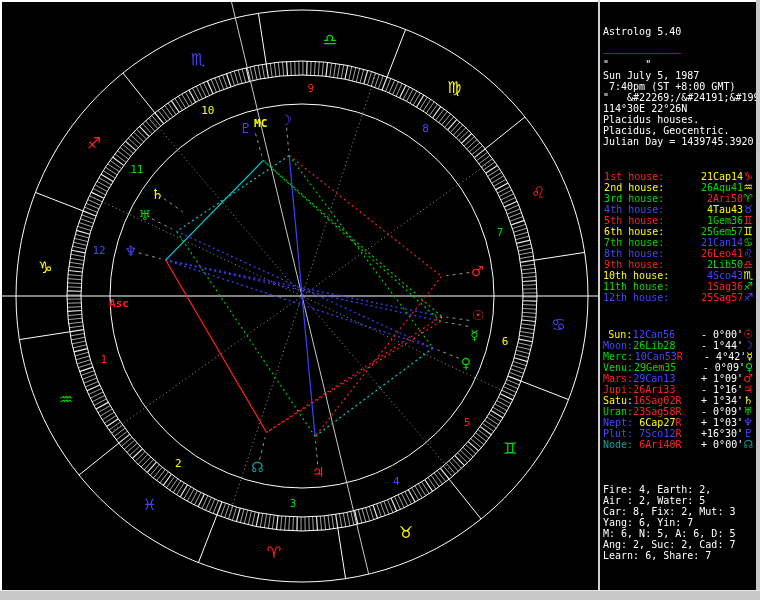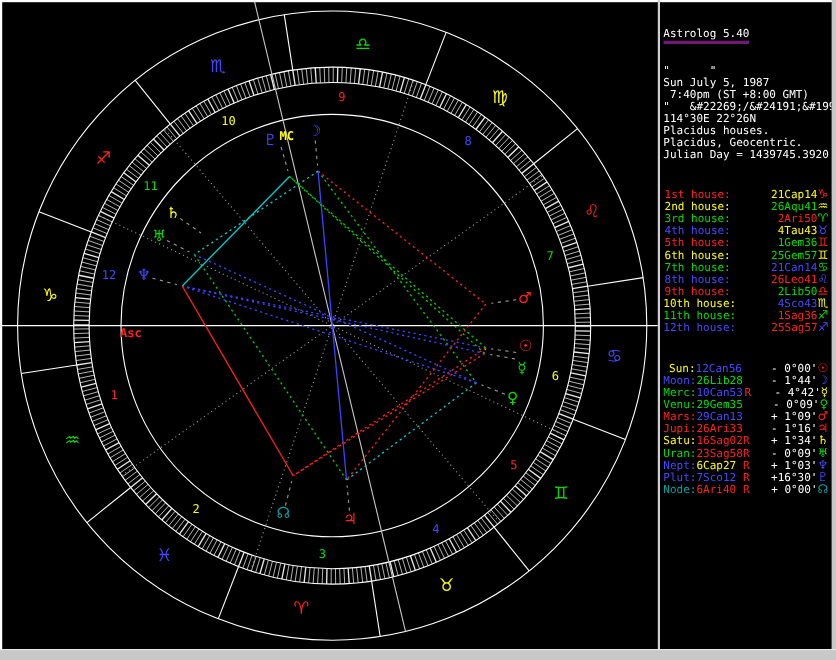--- a/index.html
+++ b/index.html
@@ -11,28 +11,28 @@
   .frame-left{position:absolute;left:0;top:0;width:2px;height:590px;background:#fff;}
   .bottom-strip{position:absolute;left:0;top:590px;width:760px;height:10px;background:#c8c8c8;border-top:1px solid #e8e8e8;}
   .right-strip{position:absolute;left:756px;top:0;width:4px;height:590px;background:#c8c8c8;}
   .divider{position:absolute;left:598px;top:0;width:2px;height:590px;background:#d0d0d0;}
   #wheel{position:absolute;left:0;top:0;}
   .sidebar{
     position:absolute;left:603px;top:4px;width:153px;height:582px;overflow:hidden;
     font-size:10px;line-height:11px;color:#fff;white-space:pre;
   }
   .sidebar .title-line{color:#fff;}
-  .sidebar .title-line span{border-bottom:3px solid #701a75;padding-bottom:0px;}
+  .sidebar .title-line span{border-bottom:1px solid #701a75;padding-bottom:16px;}
   .hline{height:11px;}
   .rows{margin-top:2px;}
   .row{display:flex;height:11px;align-items:baseline;}
   .hlabel{display:inline-block;width:67px;text-align:center;}
   .hval{display:inline-block;width:49px;text-align:right;margin-left:32px;}
   .pname{display:inline-block;width:31px;text-align:right;}
-  .pval{display:inline-block;width:45px;text-align:left;}
+  .pval{display:inline-block;width:45px;text-align:right;}
   .pretro{display:inline-block;width:7px;text-align:left;}
   .pdelta{display:inline-block;width:48px;text-align:right;color:#fff;margin-left:16px;}
   .gl{margin-left:auto;padding-right:3px;font-family:"DejaVu Sans",sans-serif;font-size:11px;}
   .stats{margin-top:12px;}
 </style>
 </head>
 <body>
 
 <svg id="wheel" width="599" height="590" viewBox="0 0 599 590">
     <line x1="110.56383770154466" y1="432.29818694479934" x2="493.4361622984553" y2="159.7018130552007" stroke="#999999" stroke-width="1" stroke-dasharray="1,3"></line>
@@ -489,13 +489,14 @@
 <div class="frame-left"></div>
 <div class="divider"></div>
 <div class="right-strip"></div>
 <div class="bottom-strip"></div>
 
 <div class="sidebar">
   <div class="hline title-line"><span>Astrolog 5.40</span></div>
   <div id="hdr"><div class="hline">"      "</div><div class="hline">Sun July 5, 1987</div><div class="hline"> 7:40pm (ST +8:00 GMT)</div><div class="hline">"   &amp;#22269;/&amp;#24191;&amp;#199</div><div class="hline">114°30E 22°26N</div><div class="hline">Placidus houses.</div><div class="hline">Placidus, Geocentric.</div><div class="hline">Julian Day = 1439745.3920</div></div>
   <div class="rows" id="houses"><div class="row"><span class="hlabel" style="color: rgb(255, 32, 32);">1st house:</span><span class="hval" style="color: rgb(255, 255, 0);">21Cap14</span><span class="gl" style="color: rgb(255, 32, 32);">♑</span></div><div class="row"><span class="hlabel" style="color: rgb(255, 255, 0);">2nd house:</span><span class="hval" style="color: rgb(0, 221, 0);">26Aqu41</span><span class="gl" style="color: rgb(255, 255, 0);">♒</span></div><div class="row"><span class="hlabel" style="color: rgb(0, 221, 0);">3rd house:</span><span class="hval" style="color: rgb(255, 32, 32);">2Ari50</span><span class="gl" style="color: rgb(0, 221, 0);">♈</span></div><div class="row"><span class="hlabel" style="color: rgb(71, 71, 255);">4th house:</span><span class="hval" style="color: rgb(255, 255, 0);">4Tau43</span><span class="gl" style="color: rgb(71, 71, 255);">♉</span></div><div class="row"><span class="hlabel" style="color: rgb(255, 32, 32);">5th house:</span><span class="hval" style="color: rgb(0, 221, 0);">1Gem36</span><span class="gl" style="color: rgb(255, 32, 32);">♊</span></div><div class="row"><span class="hlabel" style="color: rgb(255, 255, 0);">6th house:</span><span class="hval" style="color: rgb(0, 221, 0);">25Gem57</span><span class="gl" style="color: rgb(255, 255, 0);">♊</span></div><div class="row"><span class="hlabel" style="color: rgb(0, 221, 0);">7th house:</span><span class="hval" style="color: rgb(71, 71, 255);">21Can14</span><span class="gl" style="color: rgb(0, 221, 0);">♋</span></div><div class="row"><span class="hlabel" style="color: rgb(71, 71, 255);">8th house:</span><span class="hval" style="color: rgb(255, 32, 32);">26Leo41</span><span class="gl" style="color: rgb(71, 71, 255);">♌</span></div><div class="row"><span class="hlabel" style="color: rgb(255, 32, 32);">9th house:</span><span class="hval" style="color: rgb(0, 221, 0);">2Lib50</span><span class="gl" style="color: rgb(255, 32, 32);">♎</span></div><div class="row"><span class="hlabel" style="color: rgb(255, 255, 0);">10th house:</span><span class="hval" style="color: rgb(71, 71, 255);">4Sco43</span><span class="gl" style="color: rgb(255, 255, 0);">♏</span></div><div class="row"><span class="hlabel" style="color: rgb(0, 221, 0);">11th house:</span><span class="hval" style="color: rgb(255, 32, 32);">1Sag36</span><span class="gl" style="color: rgb(0, 221, 0);">♐</span></div><div class="row"><span class="hlabel" style="color: rgb(71, 71, 255);">12th house:</span><span class="hval" style="color: rgb(255, 32, 32);">25Sag57</span><span class="gl" style="color: rgb(71, 71, 255);">♐</span></div></div>
   <div class="rows" id="planets" style="margin-top:4px;"><div class="row"><span class="pname" style="color: rgb(255, 255, 0);">Sun:</span><span class="pval" style="color: rgb(71, 71, 255);">12Can56</span><span class="pretro" style="color: rgb(255, 32, 32);"></span><span class="pdelta">- 0°00'</span><span class="gl" style="color: rgb(255, 32, 32);">☉</span></div><div class="row"><span class="pname" style="color: rgb(71, 71, 255);">Moon:</span><span class="pval" style="color: rgb(0, 221, 0);">26Lib28</span><span class="pretro" style="color: rgb(255, 32, 32);"></span><span class="pdelta">- 1°44'</span><span class="gl" style="color: rgb(71, 71, 255);">☽</span></div><div class="row"><span class="pname" style="color: rgb(0, 221, 0);">Merc:</span><span class="pval" style="color: rgb(71, 71, 255);">10Can53</span><span class="pretro" style="color: rgb(255, 32, 32);">R</span><span class="pdelta">- 4°42'</span><span class="gl" style="color: rgb(255, 255, 0);">☿</span></div><div class="row"><span class="pname" style="color: rgb(0, 221, 0);">Venu:</span><span class="pval" style="color: rgb(0, 221, 0);">29Gem35</span><span class="pretro" style="color: rgb(255, 32, 32);"></span><span class="pdelta">- 0°09'</span><span class="gl" style="color: rgb(0, 221, 0);">♀</span></div><div class="row"><span class="pname" style="color: rgb(255, 32, 32);">Mars:</span><span class="pval" style="color: rgb(71, 71, 255);">29Can13</span><span class="pretro" style="color: rgb(255, 32, 32);"></span><span class="pdelta">+ 1°09'</span><span class="gl" style="color: rgb(255, 32, 32);">♂</span></div><div class="row"><span class="pname" style="color: rgb(255, 32, 32);">Jupi:</span><span class="pval" style="color: rgb(255, 32, 32);">26Ari33</span><span class="pretro" style="color: rgb(255, 32, 32);"></span><span class="pdelta">- 1°16'</span><span class="gl" style="color: rgb(255, 32, 32);">♃</span></div><div class="row"><span class="pname" style="color: rgb(255, 255, 0);">Satu:</span><span class="pval" style="color: rgb(255, 32, 32);">16Sag02</span><span class="pretro" style="color: rgb(255, 32, 32);">R</span><span class="pdelta">+ 1°34'</span><span class="gl" style="color: rgb(255, 255, 0);">♄</span></div><div class="row"><span class="pname" style="color: rgb(0, 221, 0);">Uran:</span><span class="pval" style="color: rgb(255, 32, 32);">23Sag58</span><span class="pretro" style="color: rgb(255, 32, 32);">R</span><span class="pdelta">- 0°09'</span><span class="gl" style="color: rgb(0, 221, 0);">♅</span></div><div class="row"><span class="pname" style="color: rgb(71, 71, 255);">Nept:</span><span class="pval" style="color: rgb(255, 255, 0);">6Cap27</span><span class="pretro" style="color: rgb(255, 32, 32);">R</span><span class="pdelta">+ 1°03'</span><span class="gl" style="color: rgb(71, 71, 255);">♆</span></div><div class="row"><span class="pname" style="color: rgb(71, 71, 255);">Plut:</span><span class="pval" style="color: rgb(71, 71, 255);">7Sco12</span><span class="pretro" style="color: rgb(255, 32, 32);">R</span><span class="pdelta">+16°30'</span><span class="gl" style="color: rgb(71, 71, 255);">♇</span></div><div class="row"><span class="pname" style="color: rgb(0, 160, 160);">Node:</span><span class="pval" style="color: rgb(255, 32, 32);">6Ari40</span><span class="pretro" style="color: rgb(255, 32, 32);">R</span><span class="pdelta">+ 0°00'</span><span class="gl" style="color: rgb(0, 160, 160);">☊</span></div></div>
+  <div class="stats" id="stats"><div class="hline">Fire: 4, Earth: 2,</div><div class="hline">Air : 2, Water: 5</div><div class="hline">Car: 8, Fix: 2, Mut: 3</div><div class="hline">Yang: 6, Yin: 7</div><div class="hline">M: 6, N: 5, A: 6, D: 5</div><div class="hline">Ang: 2, Suc: 2, Cad: 7</div><div class="hline">Learn: 6, Share: 7</div></div>
 </div>
 
 </body></html>

